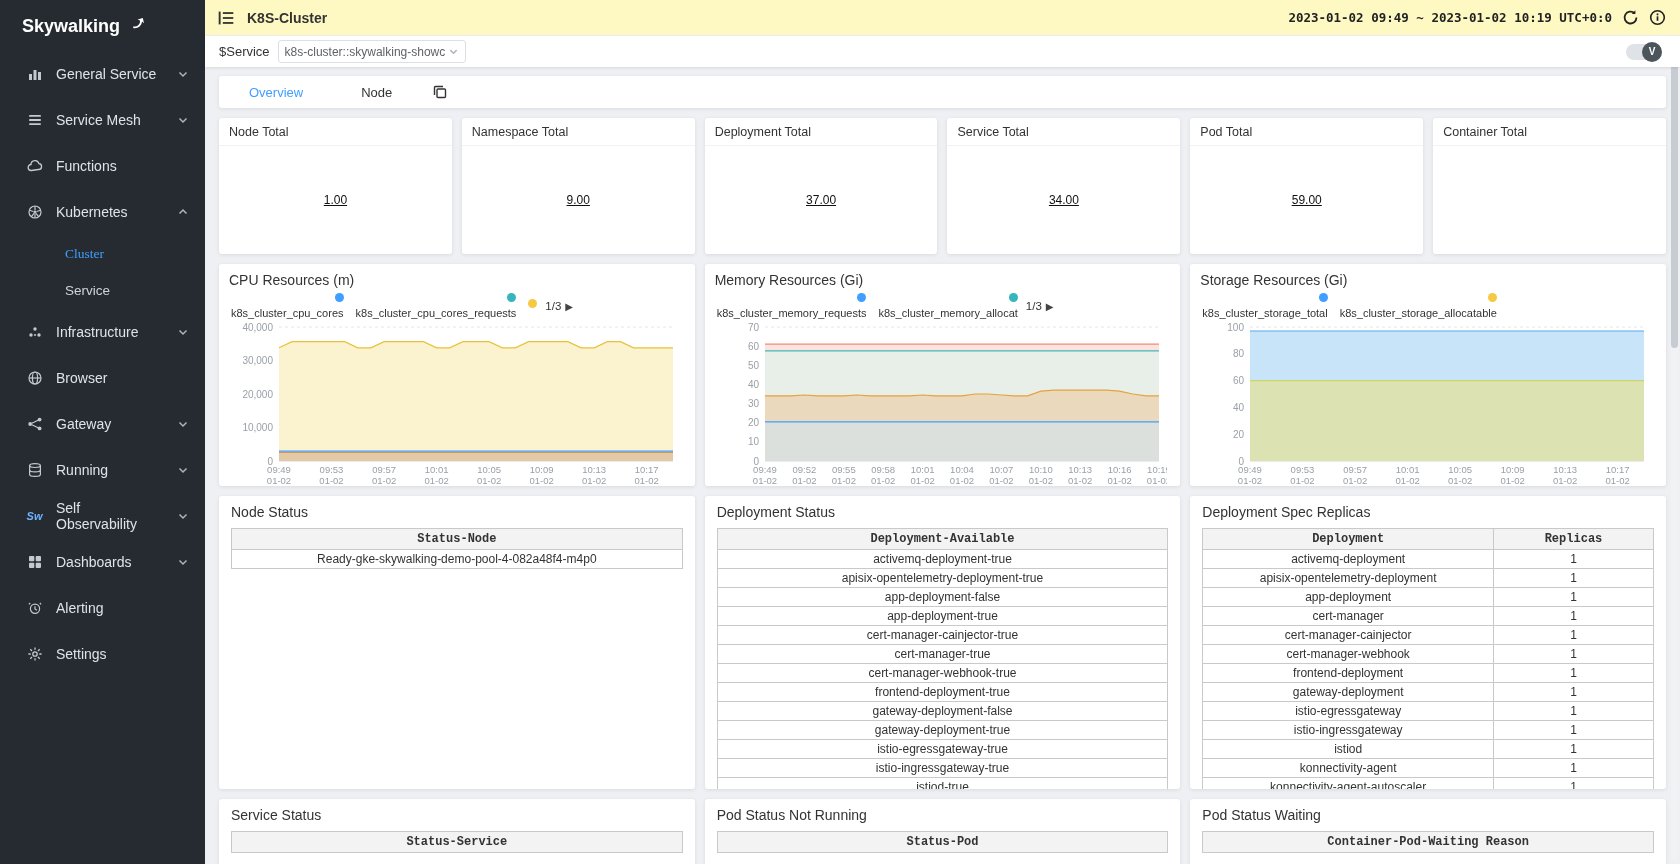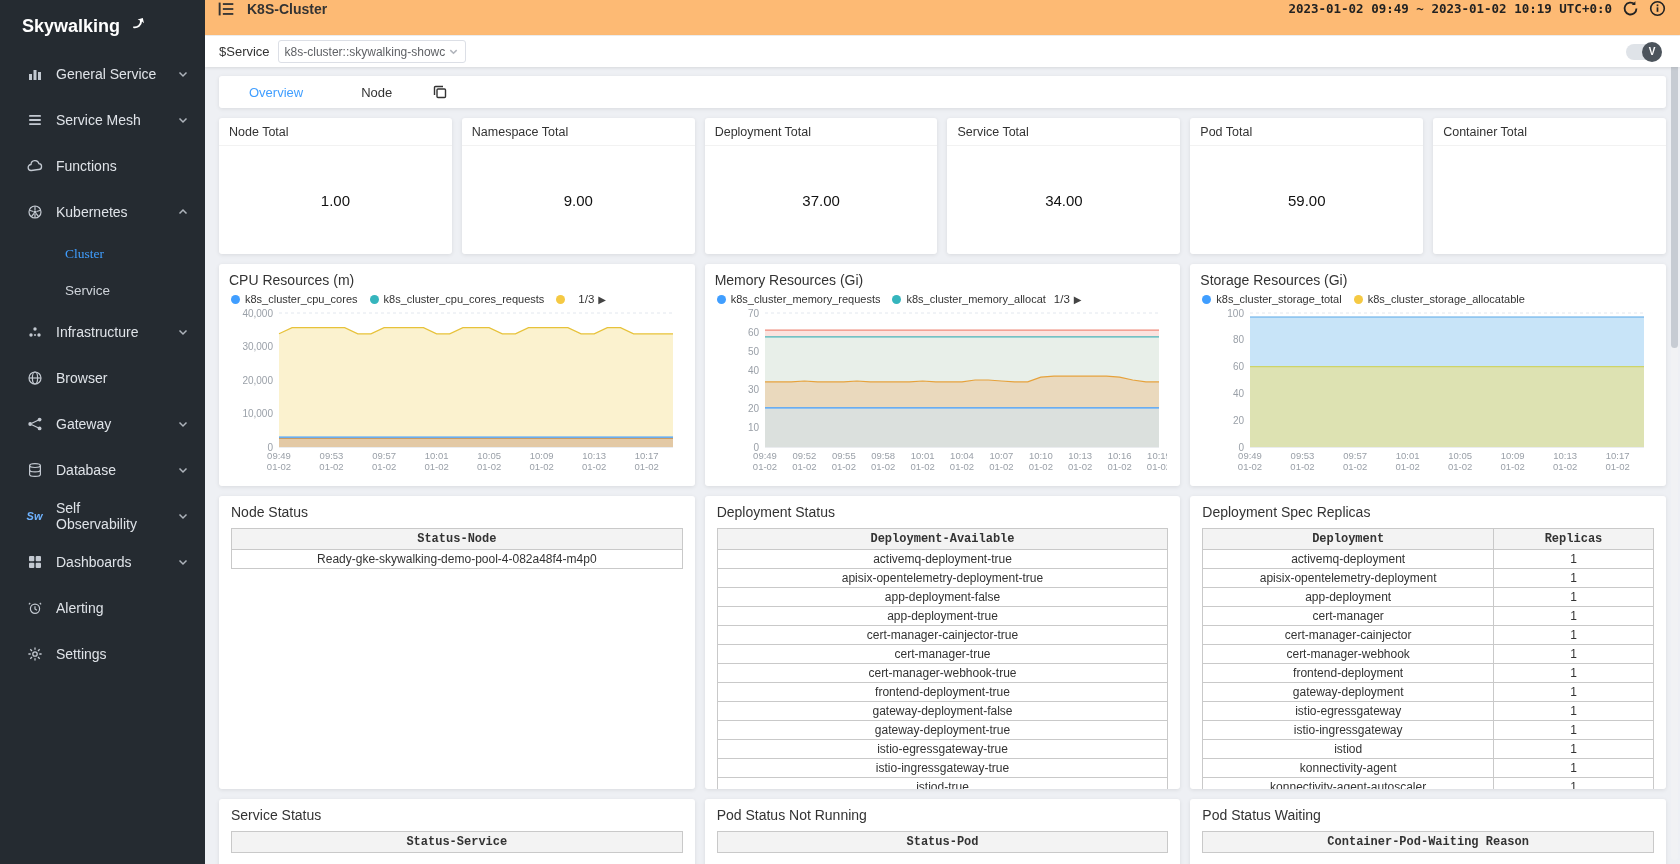--- a/index.html
+++ b/index.html
@@ -15,21 +15,21 @@
   .side-item.active { color:#409eff;font-family:Liberation Serif, serif; }
   .si-icon { width:17px; height:17px; display:inline-flex; align-items:center; justify-content:center; color:#c3c9d1; flex-shrink:0; }
   .si-icon svg { width:16px; height:16px; }
   .si-icon .sw-glyph { font-size:11px; font-weight:700; font-style:italic; color:#6fb3ff; }
   .chev { margin-left:auto; width:12px; height:12px; color:#aeb4bb; display:inline-flex; }
   .chev svg { width:12px; height:12px; }
   .chev.up svg { transform:rotate(180deg); }
 
   
   .main { flex:1; display:flex; flex-direction:column; min-width:0; }
-  .topbar { height:36px; background:#fdba74; display:flex; align-items:flex-start; justify-content:space-between; padding:0 14px 0 12px; border-bottom:1px solid #f0f0f0; flex-shrink:0; }
+  .topbar { height:36px; background:#fef9c3; display:flex; align-items:center; justify-content:space-between; padding:0 14px 0 12px; border-bottom:1px solid #f0f0f0; flex-shrink:0; }
   .topbar-left { display:flex; align-items:center; gap:12px; }
   .collapse-btn { width:18px; height:18px; display:inline-flex; cursor:pointer; }
   .page-title { font-size:14px; font-weight:600; color:#333; }
   .topbar-right { display:flex; align-items:center; gap:10px; }
   .time-range { font-family:"DejaVu Sans Mono", monospace; font-size:12.5px; font-weight:600; color:#222; cursor:pointer; }
   .tb-icon { width:17px; height:17px; display:inline-flex; cursor:pointer; }
 
   .toolbar { height:31px; background:#fff; display:flex; align-items:center; padding:0 14px; gap:8px; box-shadow:0 1px 3px rgba(0,0,0,0.10); position:relative; z-index:2; flex-shrink:0; }
   .svc-label { font-size:13px; color:#333; }
   .select { display:flex; align-items:center; justify-content:space-between; width:188px; height:23px; border:1px solid #dcdfe6; border-radius:3px; background:#fff; padding:0 6px; font-size:12px; color:#606266; cursor:pointer; }
@@ -44,27 +44,27 @@
   .card { background:#fff; border-radius:3px; box-shadow:0 1px 4px rgba(0,0,0,0.09); }
 
   .tabs-card { height:24px; display:flex; align-items:center; padding:16px 30px; gap:58px; margin-bottom:10px; }
   .tab { font-size:13px; color:#333; cursor:pointer; }
   .tab.active { color:#409eff; }
   .tab-tool { width:16px; height:16px; display:inline-flex; cursor:pointer; margin-left:-18px; }
 
   .stats-row { display:grid; grid-template-columns:repeat(6,1fr); gap:10px; margin-bottom:10px; }
   .stat-card { height:136px; display:flex; flex-direction:column; overflow:hidden; }
   .stat-title { padding:7px 10px 6px; font-size:12.5px; color:#333; border-bottom:1px solid #f2f2f2; }
-  .stat-value { flex:1; display:flex; align-items:center; justify-content:center; font-size:15px; font-weight:500; color:#111; }
+  .stat-value { flex:1; display:flex; align-items:center; justify-content:center; font-size:12px; font-weight:500; color:#111;text-decoration:underline; }
 
   .charts-row { display:grid; grid-template-columns:repeat(3,1fr); gap:10px; margin-bottom:10px; }
   .chart-card { height:222px; padding:8px 10px 4px; overflow:hidden; }
   .card-title { font-size:14px; color:#333; }
   .legend { display:flex; align-items:center; gap:12px; margin:5px 0 2px 2px; font-size:11px; color:#333; }
-  .lg-item { display:inline-flex; align-items:center; gap:5px; cursor:pointer; white-space:nowrap; overflow:hidden; }
+  .lg-item { display:inline-flex; align-items:flex-end; gap:5px; cursor:pointer; white-space:nowrap; overflow:hidden;flex-direction:column; }
   .lg-dot { width:9px; height:9px; border-radius:50%; flex-shrink:0; }
   .lg-page { display:inline-flex; align-items:center; gap:4px; font-size:11.5px; color:#333; margin-left:-4px; }
   .pg-next { cursor:pointer; font-size:10px; color:#444; }
 
   .tables-row { display:grid; grid-template-columns:repeat(3,1fr); gap:10px; margin-bottom:10px; }
   .table-card { height:293px; padding:8px 12px; overflow:hidden; }
   .table-card.short { height:260px; }
   .tbl { margin-top:8px; }
   table.dtable { width:100%; border-collapse:collapse; font-size:12px; color:#333; }
   table.dtable th { border:1px solid #c9c9c9; background:#f3f3f3; font-weight:700; text-align:center; padding:3px 4px;font-family:Liberation Mono, monospace; }
@@ -188,21 +188,21 @@
           </span>
         </div>
         <div class="side-item">
           <span class="si-icon">
             <svg viewBox="0 0 16 16" fill="none" stroke="currentColor" stroke-width="1.2">
               <ellipse cx="8" cy="3.6" rx="5.4" ry="1.9"></ellipse>
               <path d="M2.6 3.6v8.8c0 1 2.4 1.9 5.4 1.9s5.4-.9 5.4-1.9V3.6"></path>
               <path d="M2.6 8c0 1 2.4 1.9 5.4 1.9S13.4 9 13.4 8"></path>
             </svg>
           </span>
-          <span class="si-label">Database</span>
+          <span class="si-label">Running</span>
           <span class="chev">
             <svg viewBox="0 0 12 12" fill="none" stroke="currentColor" stroke-width="1.5">
               <path d="M2.5 4.5L6 8l3.5-3.5"></path>
             </svg>
           </span>
         </div>
         <div class="side-item">
           <span class="si-icon">
             <span class="sw-glyph">Sw</span>
           </span>

